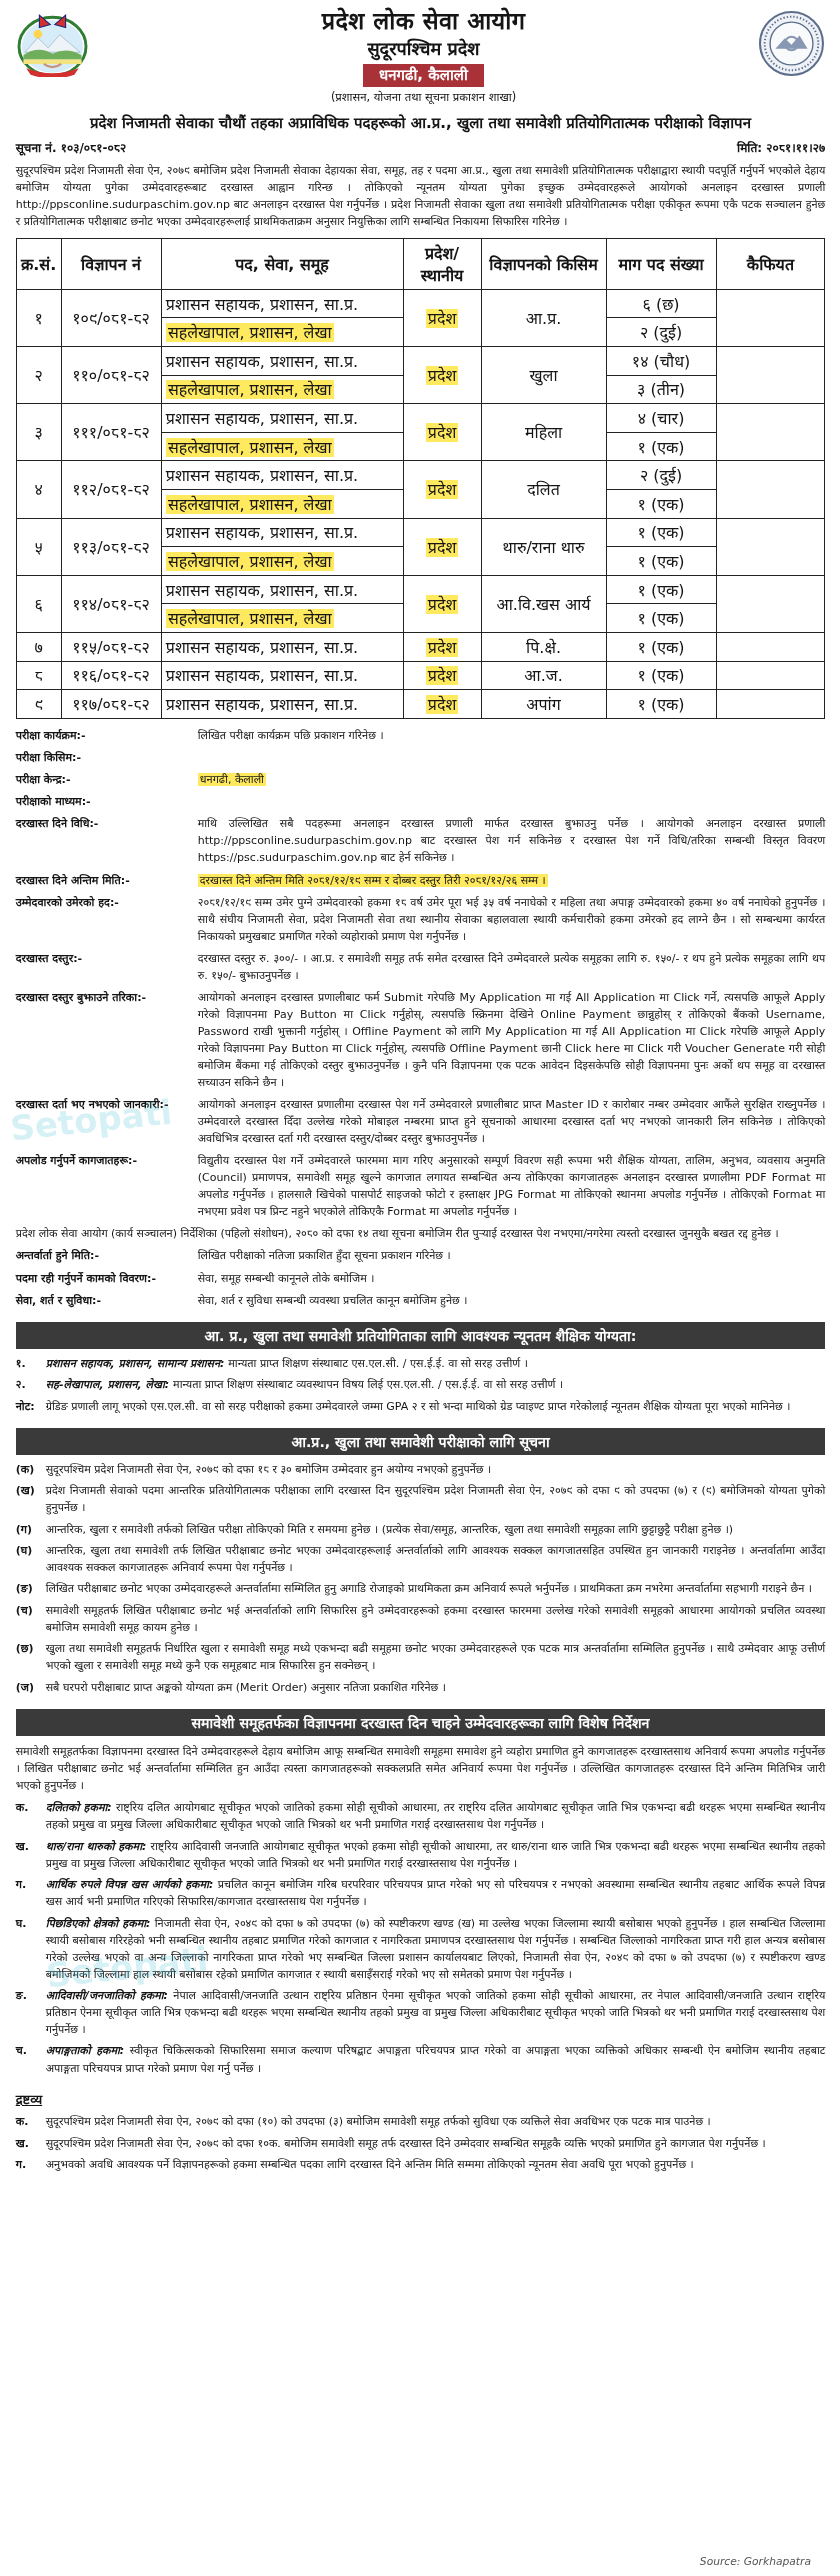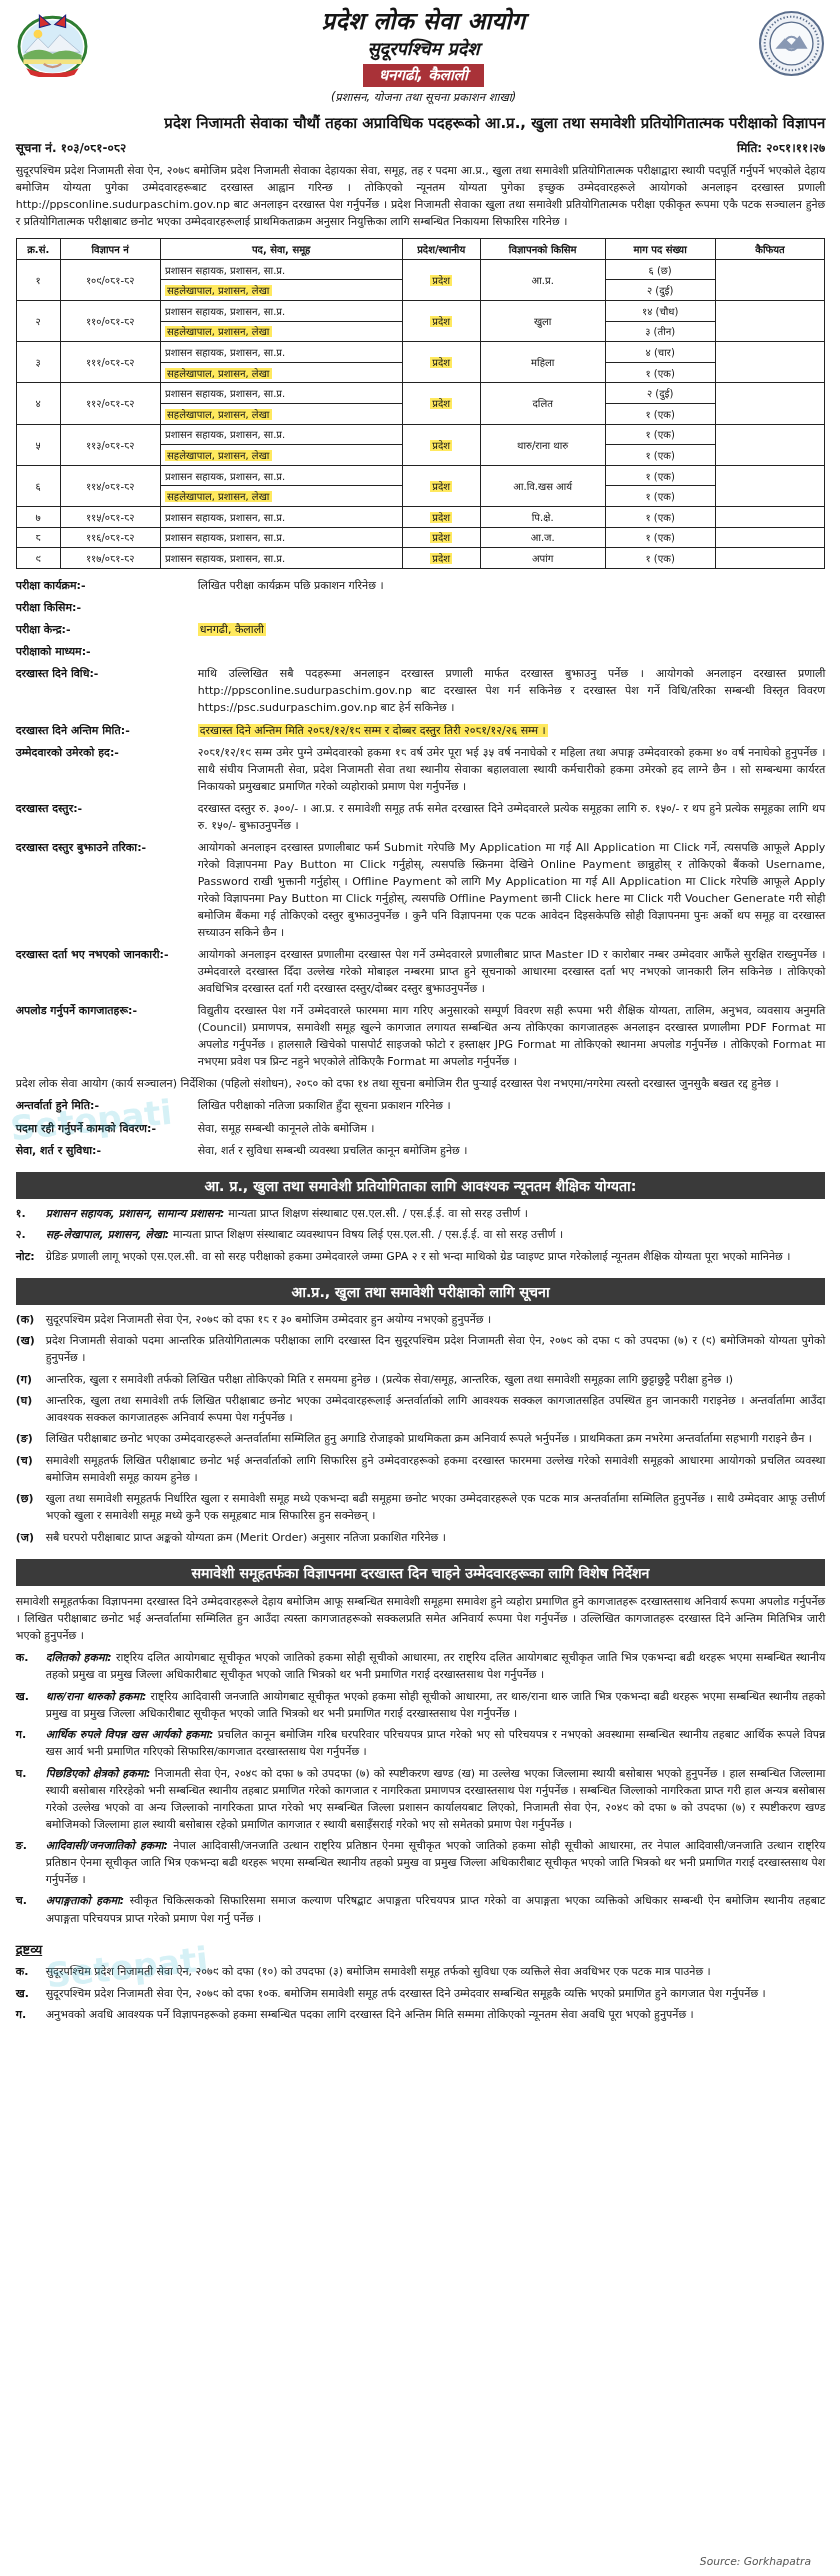--- a/index.html
+++ b/index.html
@@ -1,29 +1,29 @@
 <!DOCTYPE html>
 <html lang="ne" style="font-size:11.4px"><head>
 <meta charset="utf-8">
 <style>
   *{box-sizing:border-box;}
   html,body{margin:0;padding:0;background:#ffffff;}
   body{font-family:"DejaVu Sans","Liberation Sans",sans-serif;color:#151515;}
   .page{position:relative;width:841px;min-height:2576px;margin:0 auto;background:#fff;padding:7.1px 15.7px 28.5px;overflow:hidden;}
-  .doc-header{display:flex;align-items:flex-start;justify-content:space-between;font-style:italic;}
+  .doc-header{display:flex;align-items:flex-start;justify-content:space-between;}
   .emblem{flex:0 0 auto;padding-top:2.8px;}
   .head-center{flex:1;text-align:center;line-height:1.25;}
   .org-title{font-size:23.5px;font-weight:bold;letter-spacing:0.4px;}
   .province{font-size:18px;font-weight:bold;margin-top:1.4px;}
   .loc-box{display:inline-block;background:#a93238;color:#fff;font-weight:bold;font-size:15px;padding:2.1px 15.7px;margin-top:3.6px;}
   .branch{font-size:11.4px;margin-top:2.8px;}
-  .main-title{text-align:right;font-weight:bold;font-size:15px;margin-top:8.5px;}
+  .main-title{text-align:center;font-weight:bold;font-size:15px;margin-top:8.5px;}
   .notice-row{display:flex;justify-content:space-between;font-weight:bold;font-size:12px;margin-top:6.4px;}
   .intro{font-size:11px;line-height:1.55;text-align:justify;margin:5.7px 0 0;}
-  table.vac{width:100%;border-collapse:collapse;margin-top:8.5px;font-size:10px;}
+  table.vac{width:100%;border-collapse:collapse;margin-top:8.5px;font-size:16px;}
   table.vac th,table.vac td{border:0.7px solid #222;padding:2.8px 4.3px;vertical-align:middle;}
   table.vac th{font-weight:bold;text-align:center;}
   td.c{text-align:center;}
   td.post{text-align:left;}
   .hl{background:#ffe95e;padding:0 2.1px;}
   .details{margin-top:8.5px;font-size:11px;line-height:1.55;}
   .detail-row{display:flex;margin-top:5px;}
   .dlabel{flex:0 0 182px;font-weight:bold;padding-right:5.7px;}
   .dvalue{flex:1;text-align:justify;}
   .sec-bar{background:#3a3a3a;color:#fff;text-align:center;font-weight:bold;font-size:14.2px;padding:4.3px 5.7px;margin-top:13px;}

